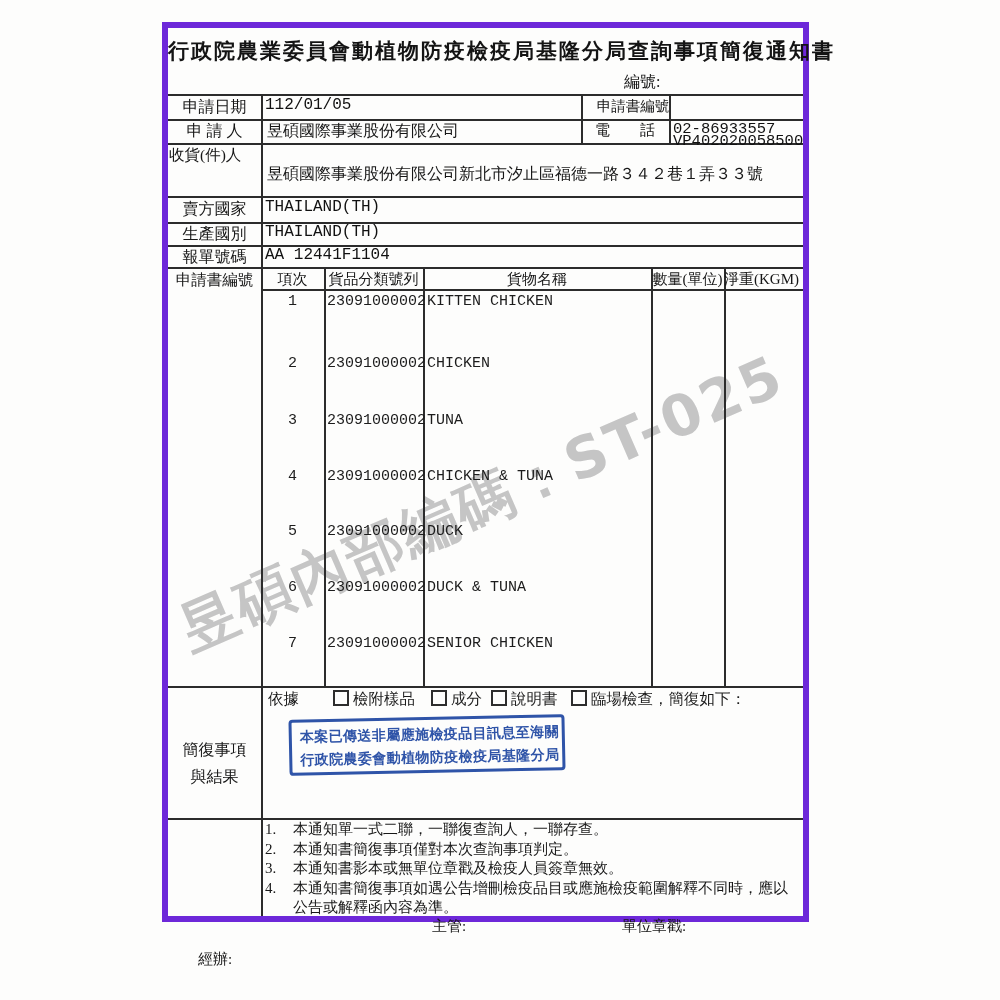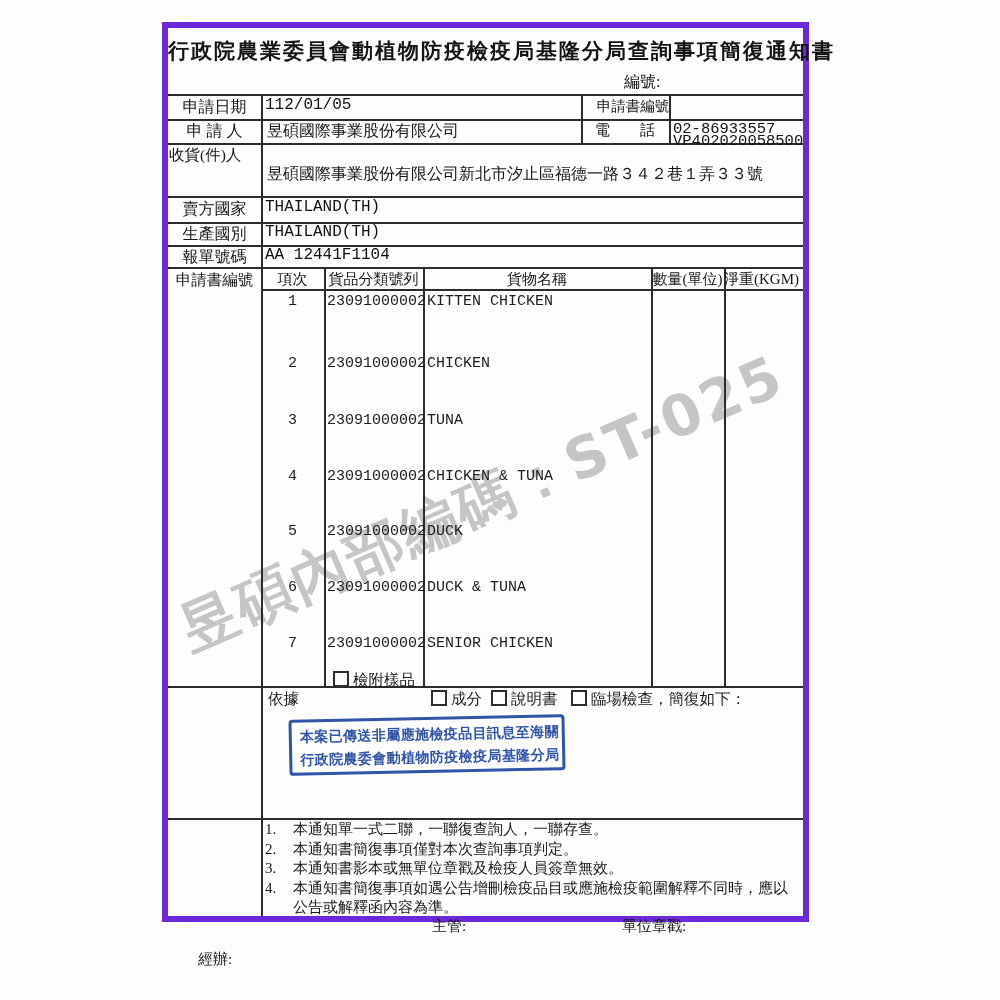--- a/index.html
+++ b/index.html
@@ -137,33 +137,37 @@
     <span class="code">23091000002</span>
     <span class="name">DUCK &amp; TUNA</span>
   </div>
   <div class="item-row" style="top:607px;">
     <span class="seq">7</span>
     <span class="code">23091000002</span>
     <span class="name">SENIOR CHICKEN</span>
   </div>
 
   <div class="t lbl" style="left:100px;top:661px;font-size:15.5px;">依據</div>
-  <div class="t cbx-group" style="left:165px;top:642px;">
+  <div class="t cbx-group" style="left:165px;top:661px;">
     <span class="cbx"></span><span>檢附樣品</span>
   </div>
   <div class="t cbx-group" style="left:263px;top:661px;">
     <span class="cbx"></span><span>成分</span>
   </div>
   <div class="t cbx-group" style="left:323px;top:661px;">
     <span class="cbx"></span><span>說明書</span>
   </div>
   <div class="t cbx-group" style="left:403px;top:661px;">
     <span class="cbx"></span><span>臨場檢查</span><span>，簡復如下：</span>
   </div>
 
+  <div class="t lbl cc" style="left:0;top:708px;width:93px;line-height:27px;white-space:normal;">
+    <div>簡復事項</div>
+    <div>與結果</div>
+  </div>
   <div class="stamp">
     <div>本案已傳送非屬應施檢疫品目訊息至海關</div>
     <div>行政院農委會動植物防疫檢疫局基隆分局</div>
   </div>
 
   <div class="notes">
     <div class="note">
       <span class="note-num">1.</span>
       <span class="note-text">本通知單一式二聯，一聯復查詢人，一聯存查。</span>
     </div>

